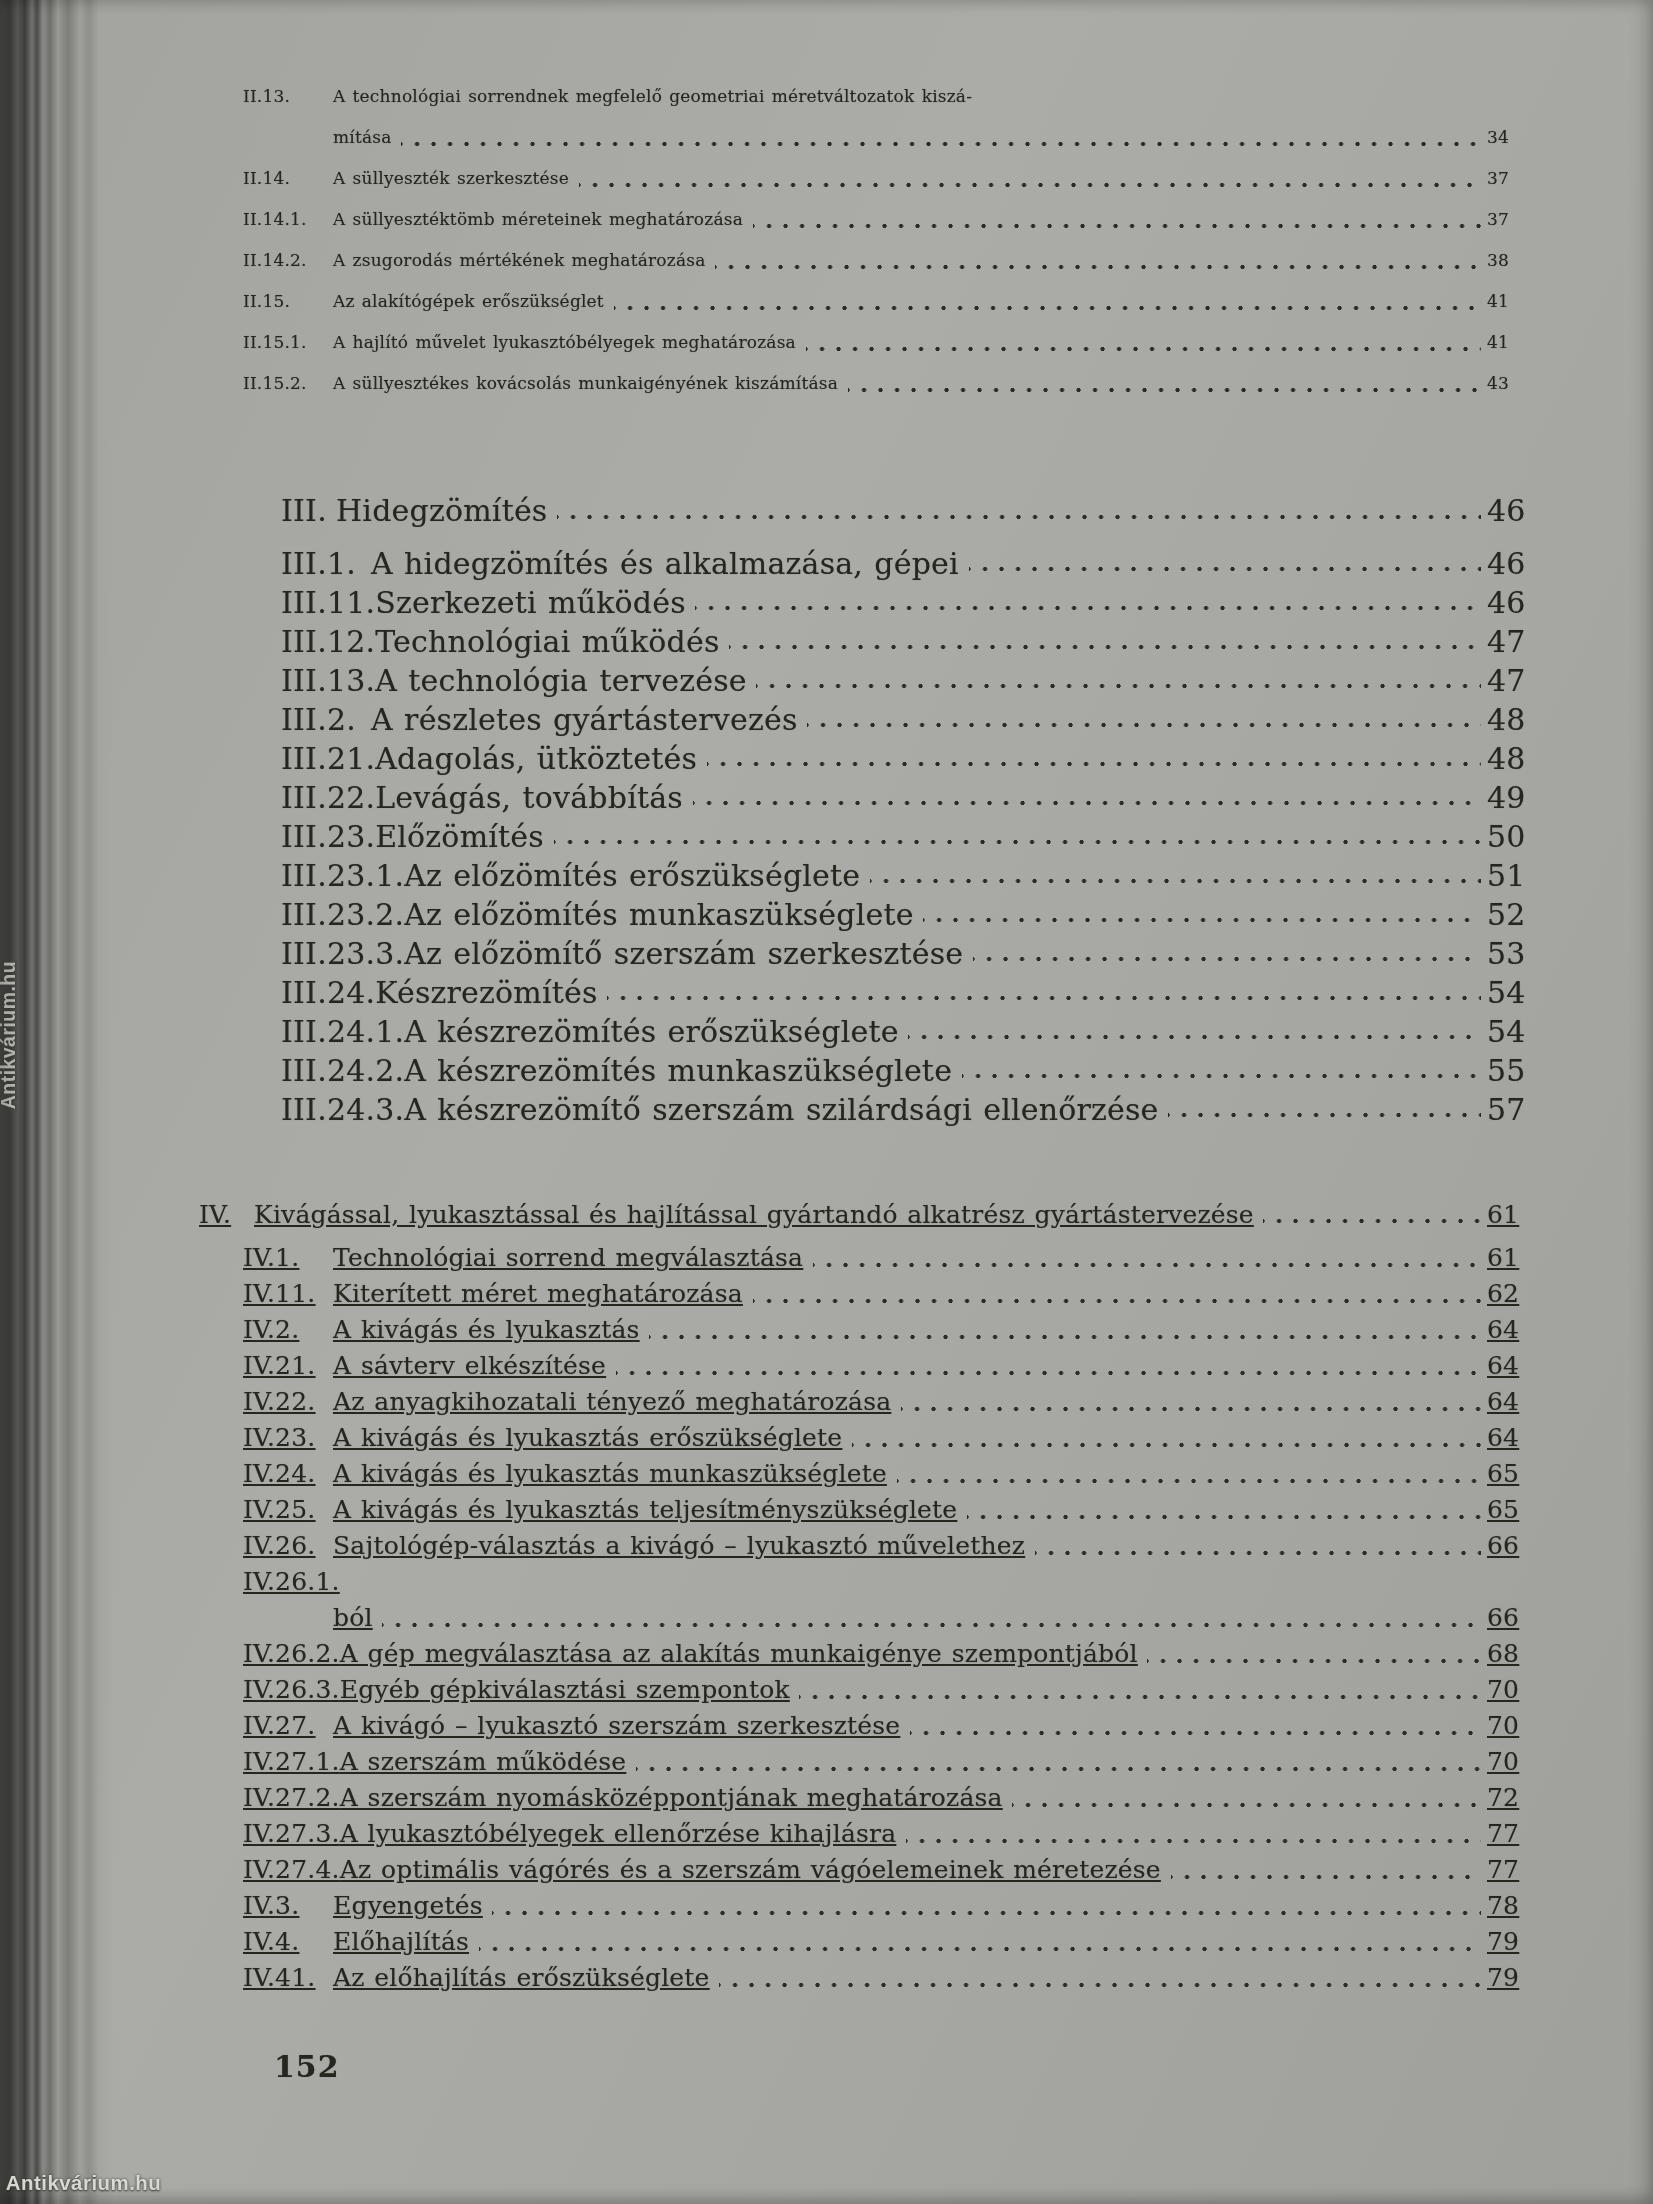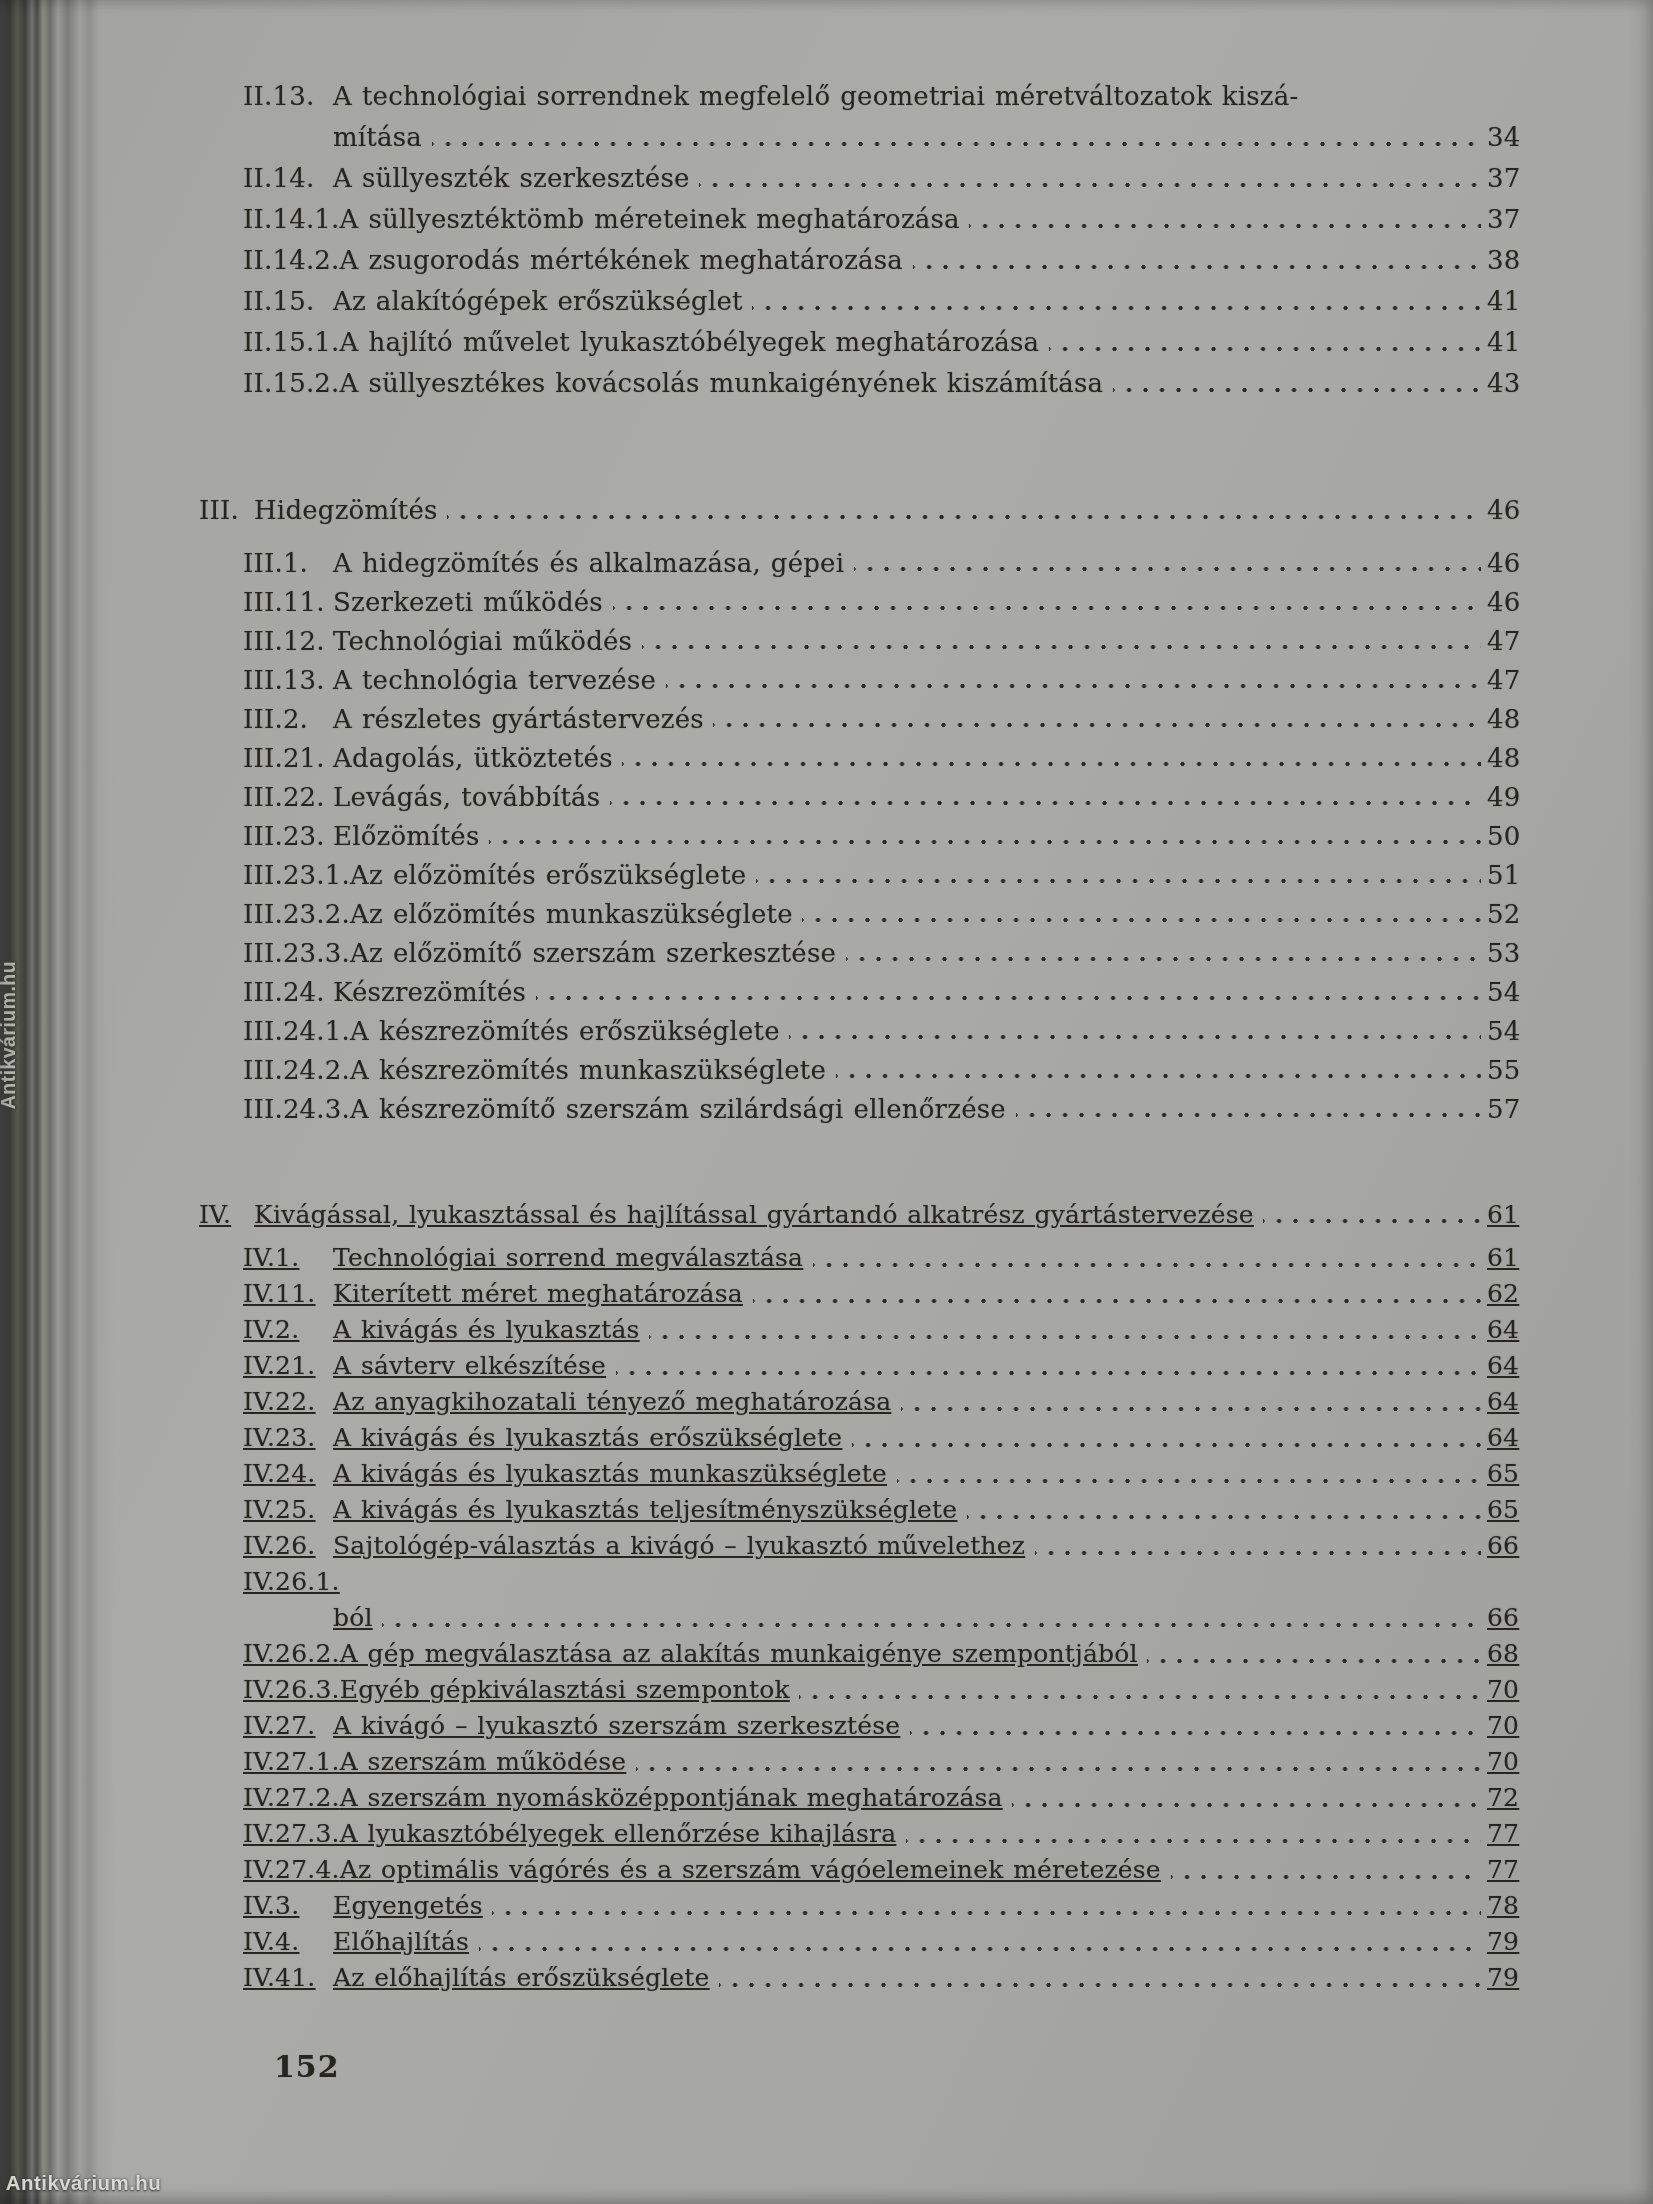--- a/index.html
+++ b/index.html
@@ -31,25 +31,25 @@
        text-shadow:0 0 1px rgba(35,35,30,.35);}
   .num{flex:0 0 90px;white-space:nowrap;}
   .title{flex:0 1 auto;white-space:nowrap;}
   .pg{flex:0 0 60px;white-space:nowrap;}
   .leader{flex:1 1 19.4px;min-width:25px;align-self:stretch;margin:0 5.8px 0 9.7px;
     background-image:radial-gradient(circle, #2b2b26 1.8px, rgba(0,0,0,0) 2.4px);
     background-size:16.5px 5.8px;background-repeat:repeat-x;}
   .heading{margin-left:-44px;}
   .heading .num{flex:0 0 55px;}
 
-  .sec-0 .row{font-size:26px;line-height:41px;}
+  .sec-0 .row{font-size:17px;line-height:41px;}
   .sec-0 .leader{background-position:7.8px calc(100% - 11.6px);}
 
   .sec-1{margin-top:87px;}
-  .sec-1 .row{font-size:26px;line-height:39px;}
+  .sec-1 .row{font-size:30px;line-height:39px;margin-left:38px;}
   .sec-1 .heading{margin-bottom:13.6px;}
   .sec-1 .leader{background-position:7.8px calc(100% - 10.7px);}
 
   .sec-2{margin-top:68px;}
   .sec-2 .row{font-size:25px;line-height:36px;text-decoration:underline;}
   .sec-2 .heading{margin-bottom:7.8px;}
   .sec-2 .leader{background-position:7.8px calc(100% - 8.7px);}
 
   .footer-pagenum{
     position:absolute;left:274px;top:2049px;

